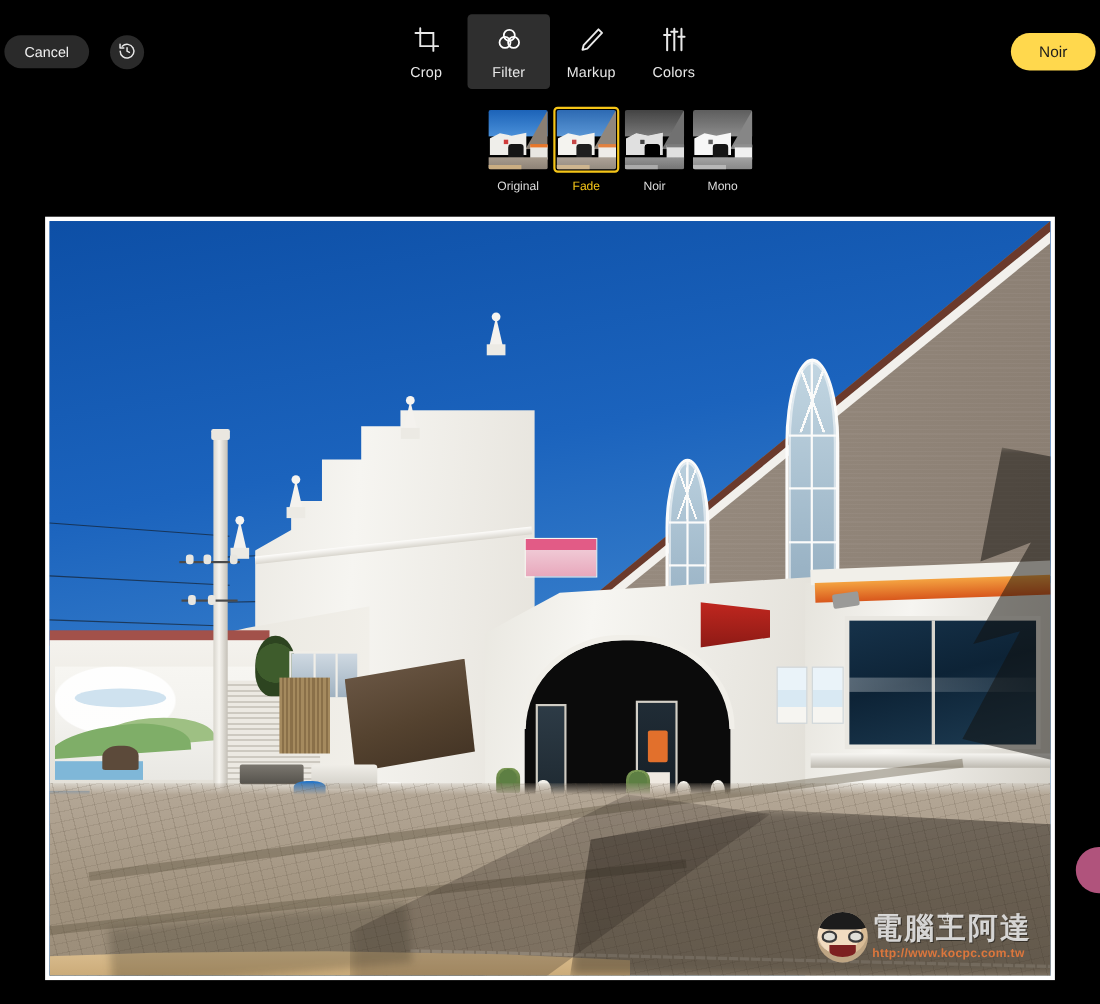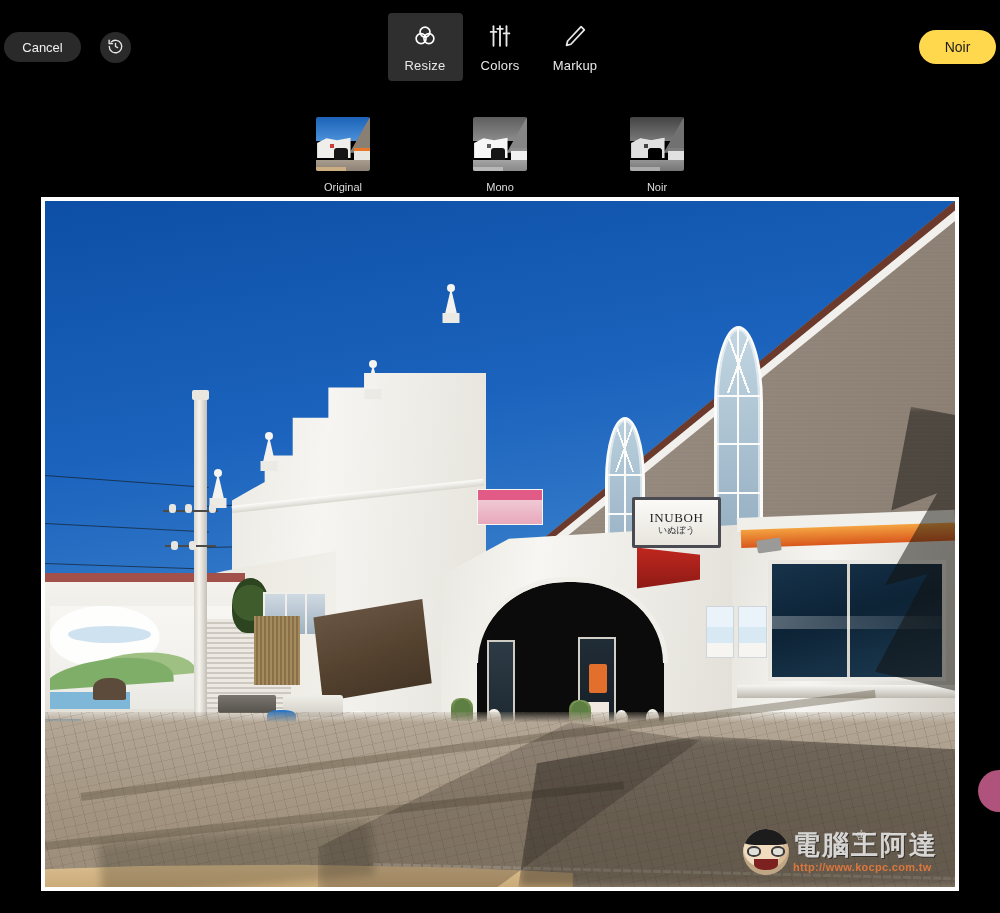--- a/index.html
+++ b/index.html
@@ -106,25 +106,24 @@
   .tool .tool-label {
     font-size: 13px;
     color: #e8e8e8;
     font-family: "Liberation Sans", sans-serif;
     letter-spacing: .2px;
   }
 
   
   .filters {
     position: absolute;
-    left: 312px; top: 114px;
+    left: 312px; top: 97px;
     width: 376px; height: 85px;
     display: flex;
-    justify-content: space-between;
-    gap: 33px;
+    justify-content: flex-end;
   }
 
   .filter-item {
     width: 62px;
     display: flex;
     flex-direction: column;
     align-items: center;
     cursor: pointer;
   }
   .filter-thumbbox {
@@ -754,53 +753,62 @@
         <svg width="17" height="17" viewBox="0 0 24 24" fill="none" stroke="#e8e8e8" stroke-width="1.9" stroke-linecap="round" stroke-linejoin="round">
           <path d="M3.2 12a8.8 8.8 0 1 0 2.6-6.2"></path>
           <polyline points="3,3.2 3,8 7.8,8"></polyline>
           <polyline points="12,7.6 12,12 15,13.6"></polyline>
         </svg>
       </span>
     </button>
 
     <div class="tools">
 
+      <button class="tool">
+        <span class="tool-ico">
+          <svg width="26" height="26" viewBox="0 0 24 24" fill="none" stroke="#e8e8e8" stroke-width="1.6" stroke-linecap="round">
+            <path d="M6.5 2.5v15h15"></path>
+            <path d="M2.5 6.5h15v15"></path>
+          </svg>
+        </span>
+        <span class="tool-label">Crop</span>
+      </button>
 
       <button class="tool active">
         <span class="tool-ico">
           <svg width="26" height="26" viewBox="0 0 24 24" fill="none" stroke="#ffffff" stroke-width="1.5">
             <circle cx="12" cy="8.4" r="4.6"></circle>
             <circle cx="8.4" cy="14.4" r="4.6"></circle>
             <circle cx="15.6" cy="14.4" r="4.6"></circle>
           </svg>
         </span>
-        <span class="tool-label">Resize</span>
+        <span class="tool-label">Filter</span>
+      </button>
+
+      <button class="tool">
+        <span class="tool-ico">
+          <svg width="26" height="26" viewBox="0 0 24 24" fill="none" stroke="#e8e8e8" stroke-width="1.6" stroke-linecap="round" stroke-linejoin="round">
+            <path d="M17.6 3.4 L20.6 6.4 L8.2 19.6 L4.2 20.6 L5.2 16.6 Z"></path>
+          </svg>
+        </span>
+        <span class="tool-label">Markup</span>
       </button>
 
       <button class="tool">
         <span class="tool-ico">
           <svg width="26" height="26" viewBox="0 0 24 24" fill="none" stroke="#e8e8e8" stroke-width="1.7" stroke-linecap="round">
             <line x1="6" y1="3" x2="6" y2="21"></line>
             <line x1="12" y1="3" x2="12" y2="21"></line>
             <line x1="18" y1="3" x2="18" y2="21"></line>
             <line x1="3.4" y1="8.2" x2="8.6" y2="8.2"></line>
             <line x1="9.4" y1="5.4" x2="14.6" y2="5.4"></line>
             <line x1="15.4" y1="9.6" x2="20.6" y2="9.6"></line>
           </svg>
         </span>
         <span class="tool-label">Colors</span>
-      </button>
-
-      <button class="tool">
-        <span class="tool-ico">
-          <svg width="26" height="26" viewBox="0 0 24 24" fill="none" stroke="#e8e8e8" stroke-width="1.6" stroke-linecap="round" stroke-linejoin="round">
-            <path d="M17.6 3.4 L20.6 6.4 L8.2 19.6 L4.2 20.6 L5.2 16.6 Z"></path>
-          </svg>
-        </span>
-        <span class="tool-label">Markup</span>
       </button>
 
     </div>
 
     <button class="btn-done">Noir</button>
   </div>
 
   <div class="filters">
 
     <div class="filter-item">
@@ -816,58 +824,76 @@
             <div class="m-orange"></div>
               <div class="m-ground"></div>
               <div class="m-sand"></div>
           </div>
         </div>
       </div>
       <span class="filter-label">Original</span>
     </div>
 
 
+    <div class="filter-item selected">
+      <div class="filter-thumbbox">
+        <div class="filter-thumb flt-fade">
+          <div class="mini">
+            <div class="m-sky"></div>
+              <div class="m-wall"></div>
+              <div class="m-white"></div>
+            <div class="m-red"></div>
+              <div class="m-dark"></div>
+              <div class="m-right"></div>
+            <div class="m-orange"></div>
+              <div class="m-ground"></div>
+              <div class="m-sand"></div>
+          </div>
+        </div>
+      </div>
+      <span class="filter-label">Fade</span>
+    </div>
+
+    <div class="filter-item">
+      <div class="filter-thumbbox">
+        <div class="filter-thumb flt-noir">
+          <div class="mini">
+            <div class="m-sky"></div>
+              <div class="m-wall"></div>
+              <div class="m-white"></div>
+            <div class="m-red"></div>
+              <div class="m-dark"></div>
+              <div class="m-right"></div>
+            <div class="m-orange"></div>
+              <div class="m-ground"></div>
+              <div class="m-sand"></div>
+          </div>
+        </div>
+      </div>
+      <span class="filter-label">Noir</span>
+    </div>
 
     <div class="filter-item">
       <div class="filter-thumbbox">
         <div class="filter-thumb flt-mono">
           <div class="mini">
             <div class="m-sky"></div>
               <div class="m-wall"></div>
               <div class="m-white"></div>
             <div class="m-red"></div>
               <div class="m-dark"></div>
               <div class="m-right"></div>
             <div class="m-orange"></div>
               <div class="m-ground"></div>
               <div class="m-sand"></div>
           </div>
         </div>
       </div>
       <span class="filter-label">Mono</span>
     </div>
-
-    <div class="filter-item">
-      <div class="filter-thumbbox">
-        <div class="filter-thumb flt-noir">
-          <div class="mini">
-            <div class="m-sky"></div>
-              <div class="m-wall"></div>
-              <div class="m-white"></div>
-            <div class="m-red"></div>
-              <div class="m-dark"></div>
-              <div class="m-right"></div>
-            <div class="m-orange"></div>
-              <div class="m-ground"></div>
-              <div class="m-sand"></div>
-          </div>
-        </div>
-      </div>
-      <span class="filter-label">Noir</span>
-    </div>
   </div>
 
   <div class="photo-frame">
     <div class="photo">
 
       <div class="sky"></div>
 
       <div class="wire w1"></div>
       <div class="wire w2"></div>
       <div class="wire w3"></div>
@@ -952,24 +978,20 @@
       <div class="entry-arch"></div>
       <div class="door-glassL"></div>
       <div class="door-glassR"></div>
       <div class="door-sign"></div>
       <div class="door-sign2"></div>
 
       <div class="pink-banner">
         <div class="pb-top"></div>
       </div>
 
-      <div class="sign-inuboh">
-        <div class="s-en">INUBOH</div>
-        <div class="s-jp">いぬぼう</div>
-      </div>
       <div class="awning-red"></div>
 
       <div class="shop-block"></div>
       <div class="shop-awn-top"></div>
       <div class="shop-awn"></div>
       <div class="lamp"></div>
       <div class="shop-window">
         <div class="glare"></div>
       </div>
       <div class="poster p1"></div>

